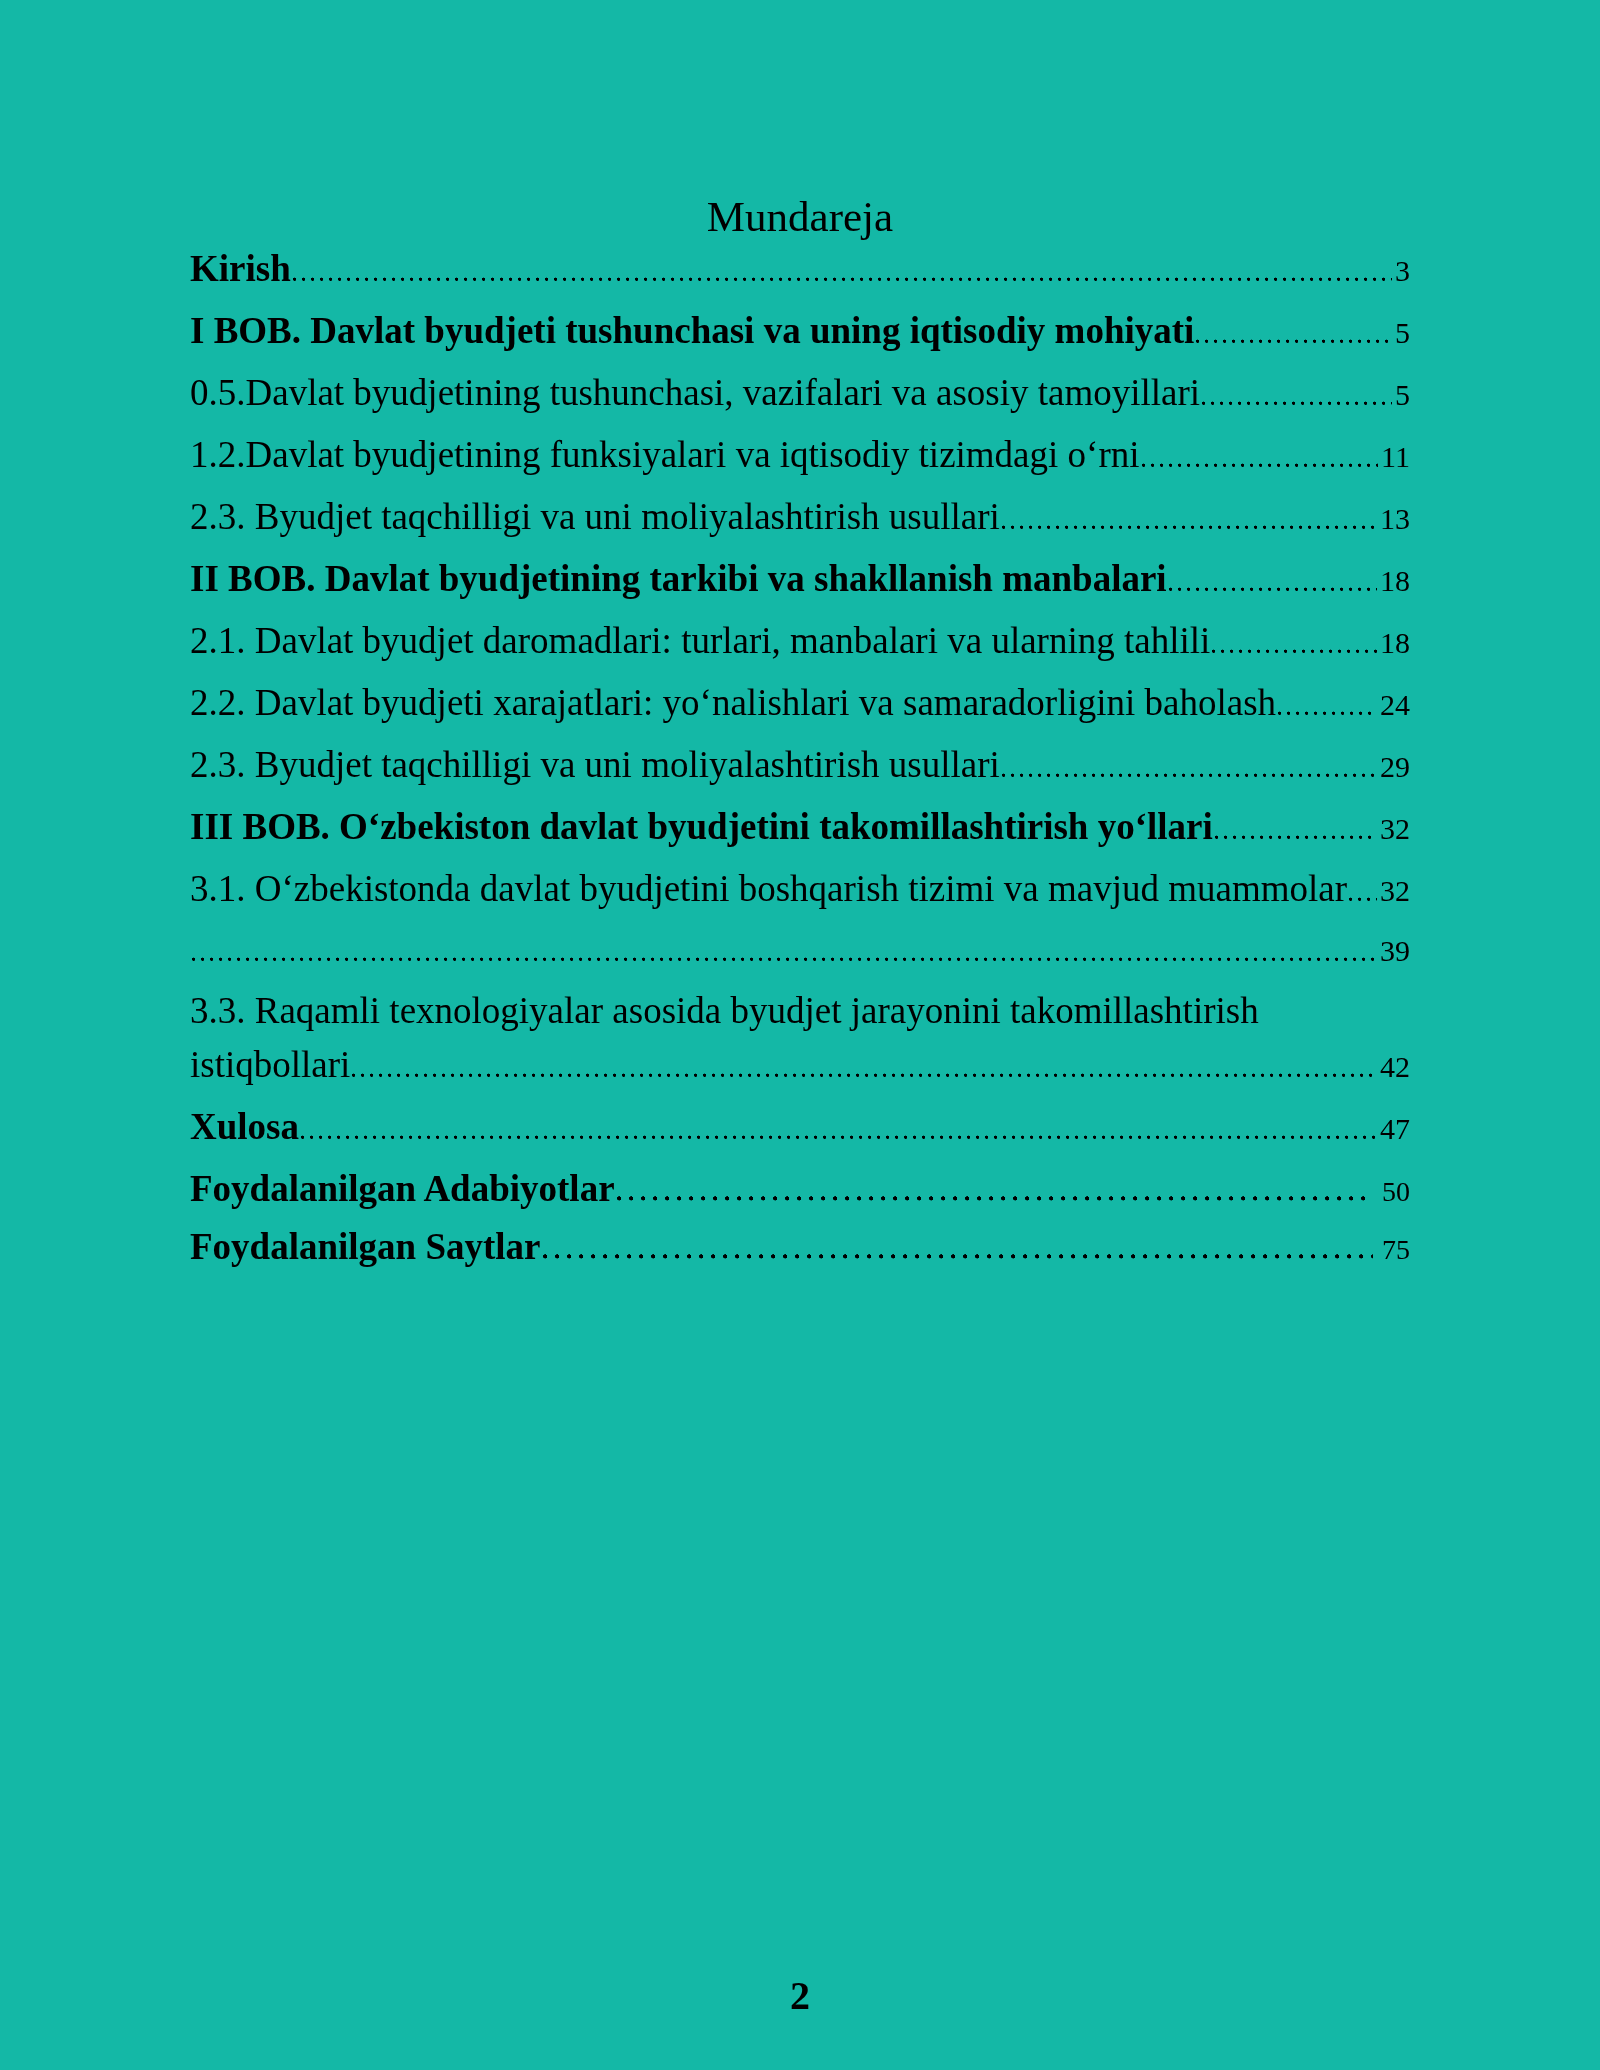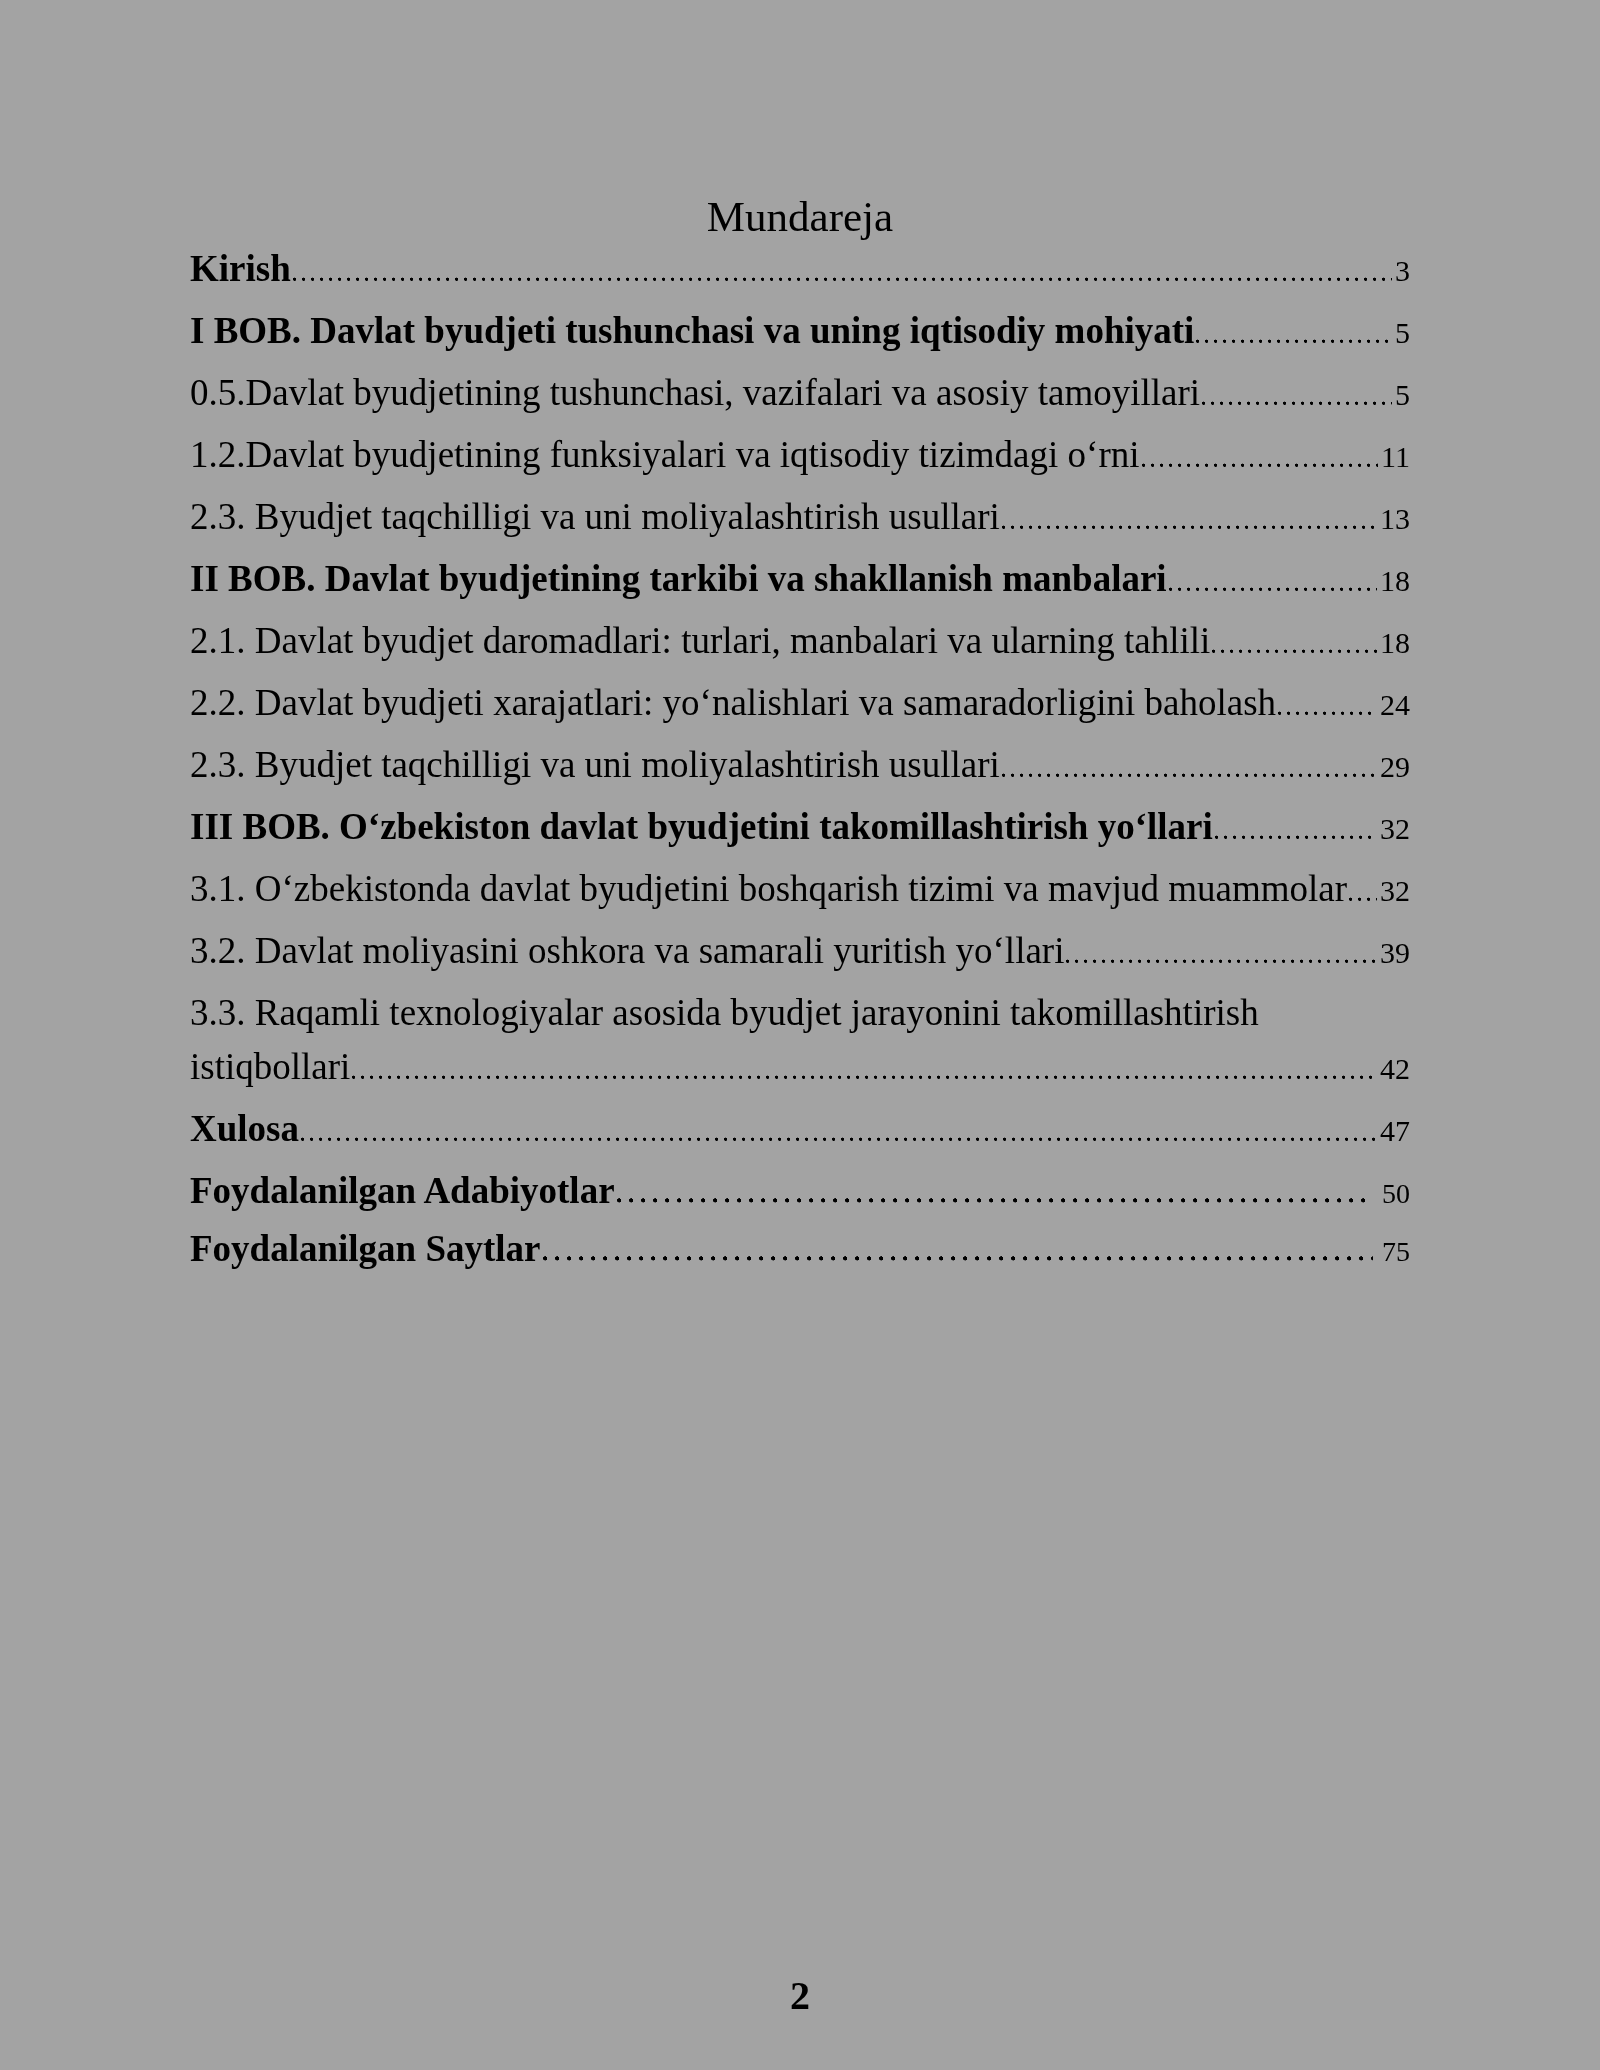--- a/index.html
+++ b/index.html
@@ -2,21 +2,21 @@
 <html><head>
 <meta charset="utf-8">
 <style>
   html,body{margin:0;padding:0;}
   body{
     width:1600px;height:2070px;
     background:#ffffff;color:#000000;
     font-family:"Liberation Serif","DejaVu Serif",serif;
     position:relative;overflow:hidden;
   }
-  .page{position:absolute;inset:0;background:#a3a3a3;}
+  .page{position:absolute;inset:0;background:#14b8a6;}
   .content{position:absolute;left:190px;top:192px;width:1220px;}
   .doc-title{
     text-align:center;font-size:43px;line-height:50px;
     font-weight:normal;margin:0 0 4px 0;
   }
   .toc{margin:0;}
   .row{
     display:flex;align-items:baseline;
     font-size:37px;line-height:46px;
     margin:0 0 14px 0;
@@ -112,21 +112,20 @@
         <span class="pg">32</span>
       </div>
 
       <div class="row">
         <span class="t">3.1. O‘zbekistonda davlat byudjetini boshqarish tizimi va mavjud muammolar</span>
         <span class="dots"></span>
         <span class="pg">32</span>
       </div>
 
       <div class="row">
-        <span class="t">3.2. Davlat moliyasini oshkora va samarali yuritish yo‘llari</span>
         <span class="dots"></span>
         <span class="pg">39</span>
       </div>
 
       <div class="row tight">
         <span class="t">3.3. Raqamli texnologiyalar asosida byudjet jarayonini takomillashtirish</span>
       </div>
 
       <div class="row">
         <span class="t">istiqbollari</span>

